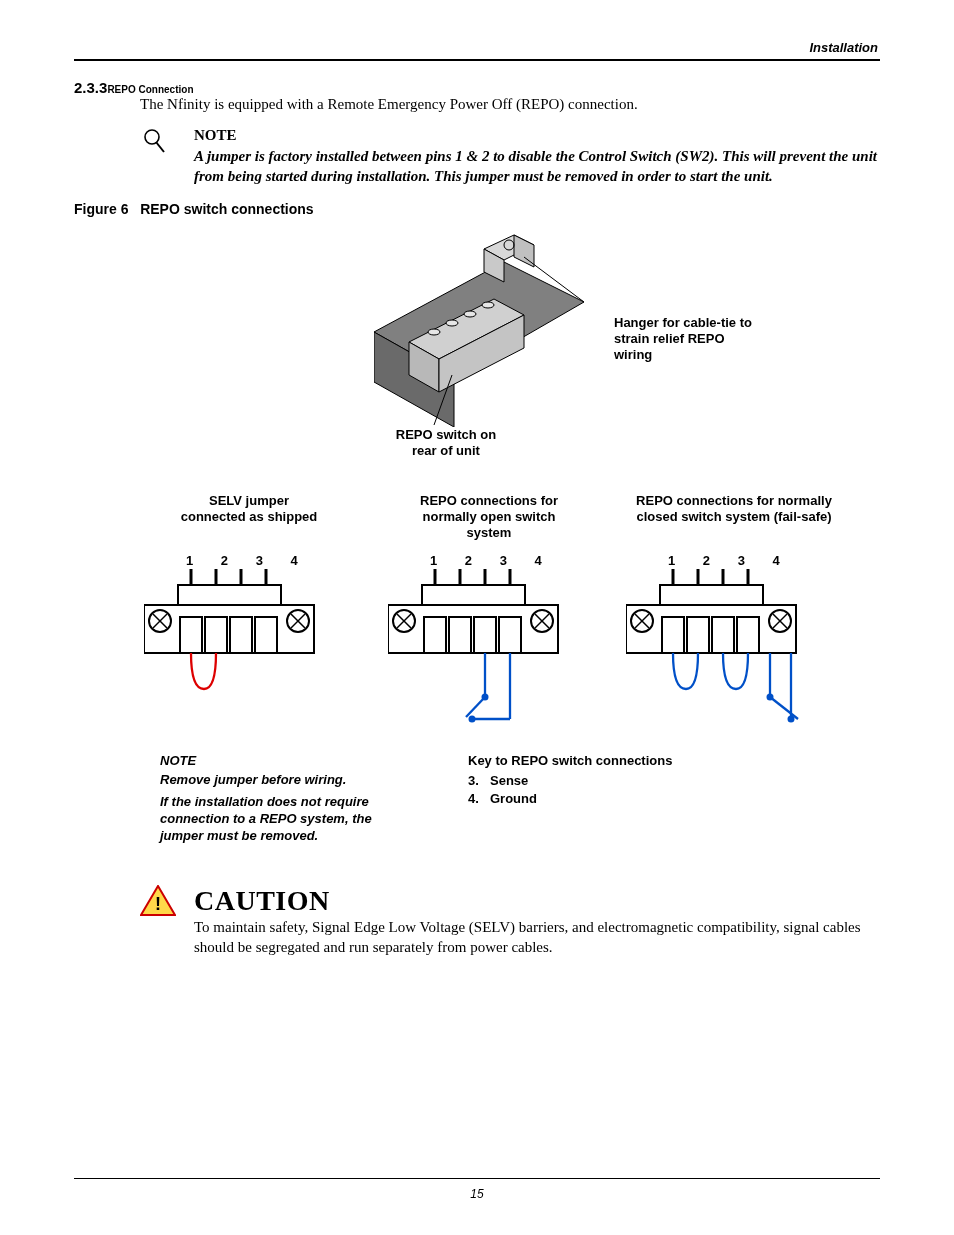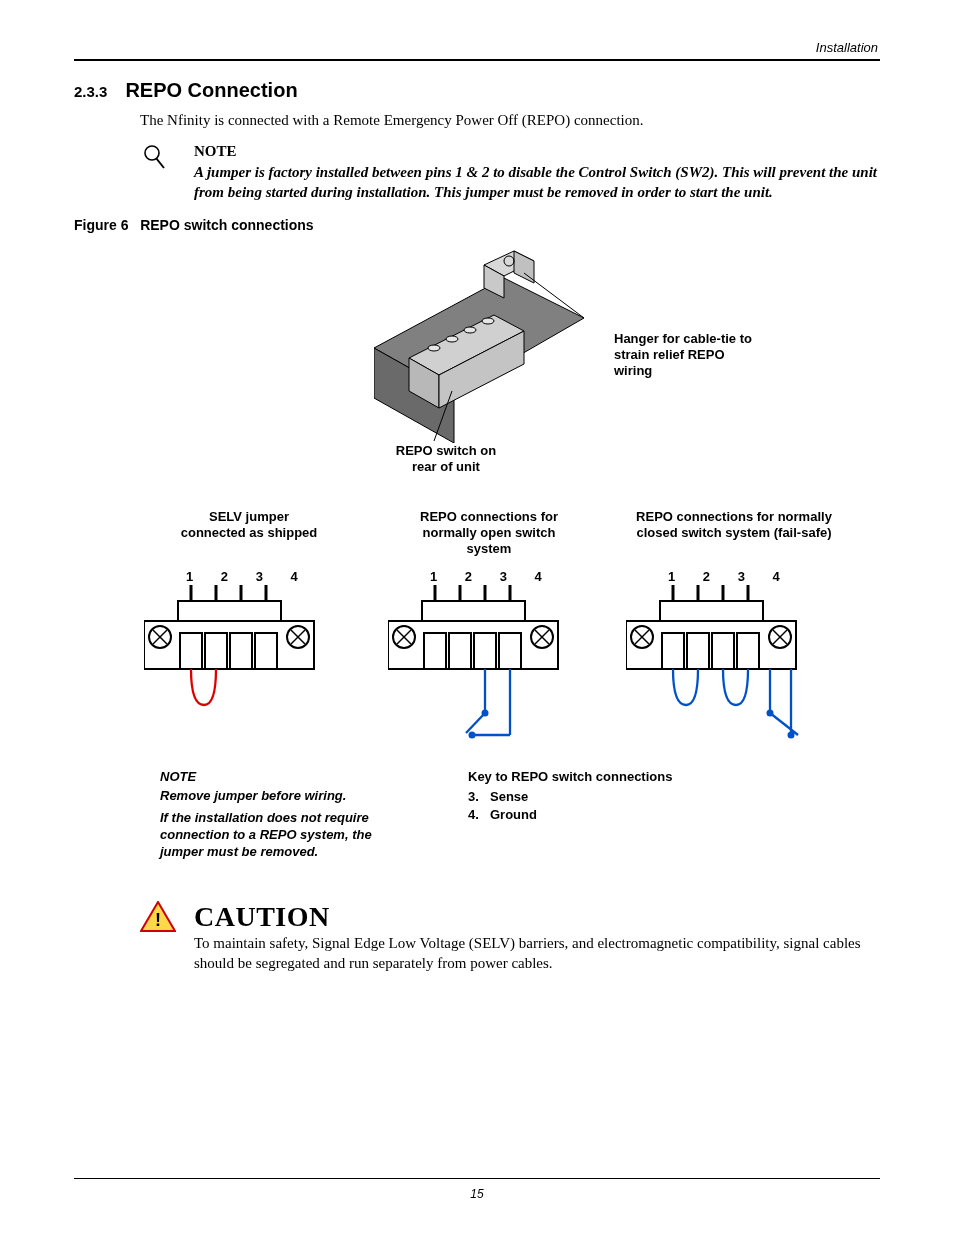--- a/index.html
+++ b/index.html
@@ -9,37 +9,37 @@
     background: #fff;
     font-family: "Times New Roman", Times, serif;
     font-size: 15px;
     color: #000;
     position: relative;
     padding: 40px 74px 40px 74px;
   }
   .header-label {
     font-family: Arial, Helvetica, sans-serif;
     font-style: italic;
-    font-weight: normal;
+    font-weight: bold;
     font-size: 13px;
     text-align: right;
     padding-right: 2px;
     padding-bottom: 4px;
   }
   .hr-top { border-top: 2px solid #000; margin-bottom: 18px; }
-  .sec-row { display: flex; align-items: baseline; gap: 18px; margin-bottom: 10px; }
+  .sec-row { display: flex; align-items: baseline; }
   .sec-num {
     font-family: Arial, Helvetica, sans-serif;
     font-weight: bold;
     font-size: 15px;
   }
   .sec-title {
     font-family: Arial, Helvetica, sans-serif;
     font-weight: bold;
-    font-size: 20px;
+    font-size: 10px;
   }
   .body-indent { margin-left: 66px; }
   .intro { font-family: "Century Schoolbook", "Times New Roman", serif; font-size: 15px; margin-bottom: 14px; }
   .note-block { display: flex; gap: 24px; margin-bottom: 14px; }
   .note-icon { width: 30px; flex: none; }
   .note-title { font-family: "Century Schoolbook", "Times New Roman", serif; font-weight: bold; font-size: 15px; margin-bottom: 2px; }
   .note-text { font-family: Liberation Serif, serif; font-style: italic; font-weight: bold; font-size: 15px; line-height: 1.35; }
   .fig-caption { font-family: Arial, Helvetica, sans-serif; font-weight: bold; font-size: 14px; margin-bottom: 10px; }
   .figure-area { position: relative; width: 100%; height: 650px; }
   .callout { font-family: Arial, Helvetica, sans-serif; font-weight: bold; font-size: 13px; text-align: center; position: absolute; line-height: 1.25; }
@@ -62,21 +62,21 @@
 
 <div class="header-label">Installation</div>
 <div class="hr-top"></div>
 
 <div class="sec-row">
   <div class="sec-num">2.3.3</div>
   <div class="sec-title">REPO Connection</div>
 </div>
 
 <div class="body-indent">
-  <p class="intro">The Nfinity is connected with a Remote Emergency Power Off (REPO) connection.</p>
+  <p class="intro">The Nfinity is equipped with a Remote Emergency Power Off (REPO) connection.</p>
 
   <div class="note-block">
     <div class="note-icon">
       <svg width="30" height="30" viewBox="0 0 30 30">
         <circle cx="12" cy="10" r="7" fill="none" stroke="#000" stroke-width="1.6"></circle>
         <line x1="16" y1="15" x2="24" y2="25" stroke="#000" stroke-width="2"></line>
       </svg>
     </div>
     <div>
       <div class="note-title">NOTE</div>

